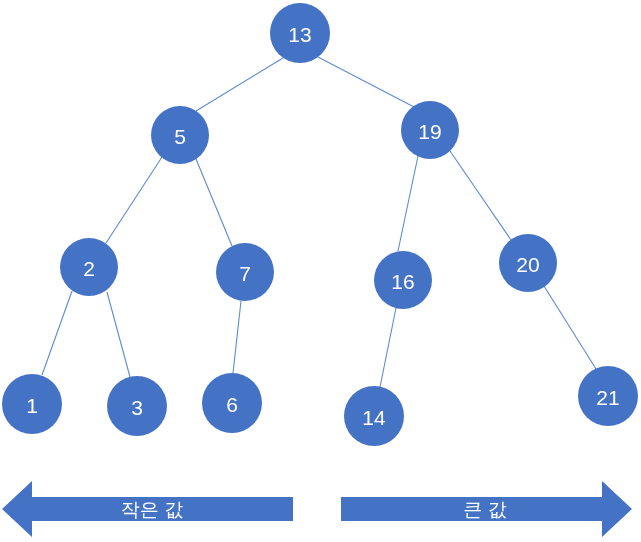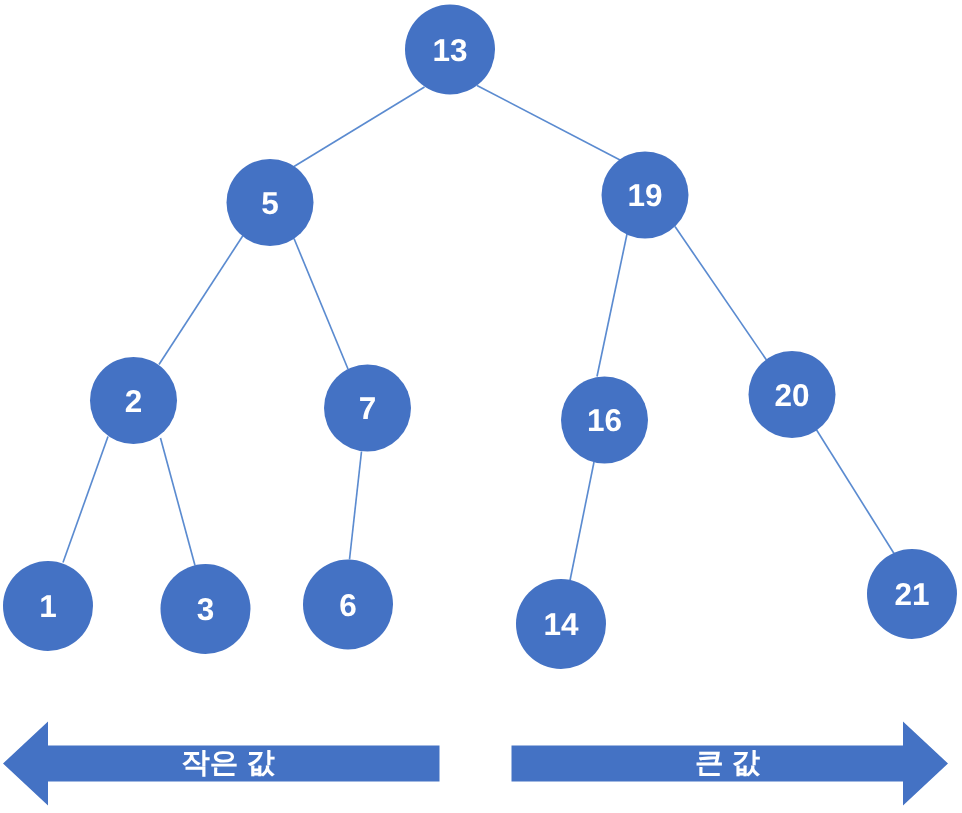--- a/index.html
+++ b/index.html
@@ -13,21 +13,20 @@
     position: relative;
     overflow: hidden;
     font-family: "Liberation Sans", "DejaVu Sans", sans-serif;
   }
   #diagram-root {
     position: absolute;
     left: 0;
     top: 0;
     width: 641px;
     height: 529px;
-    font-weight: bold;
   }
   svg.canvas {
     position: absolute;
     left: 0;
     top: 0;
     width: 641px;
     height: 542px;
     display: block;
   }
   .node-circle {

